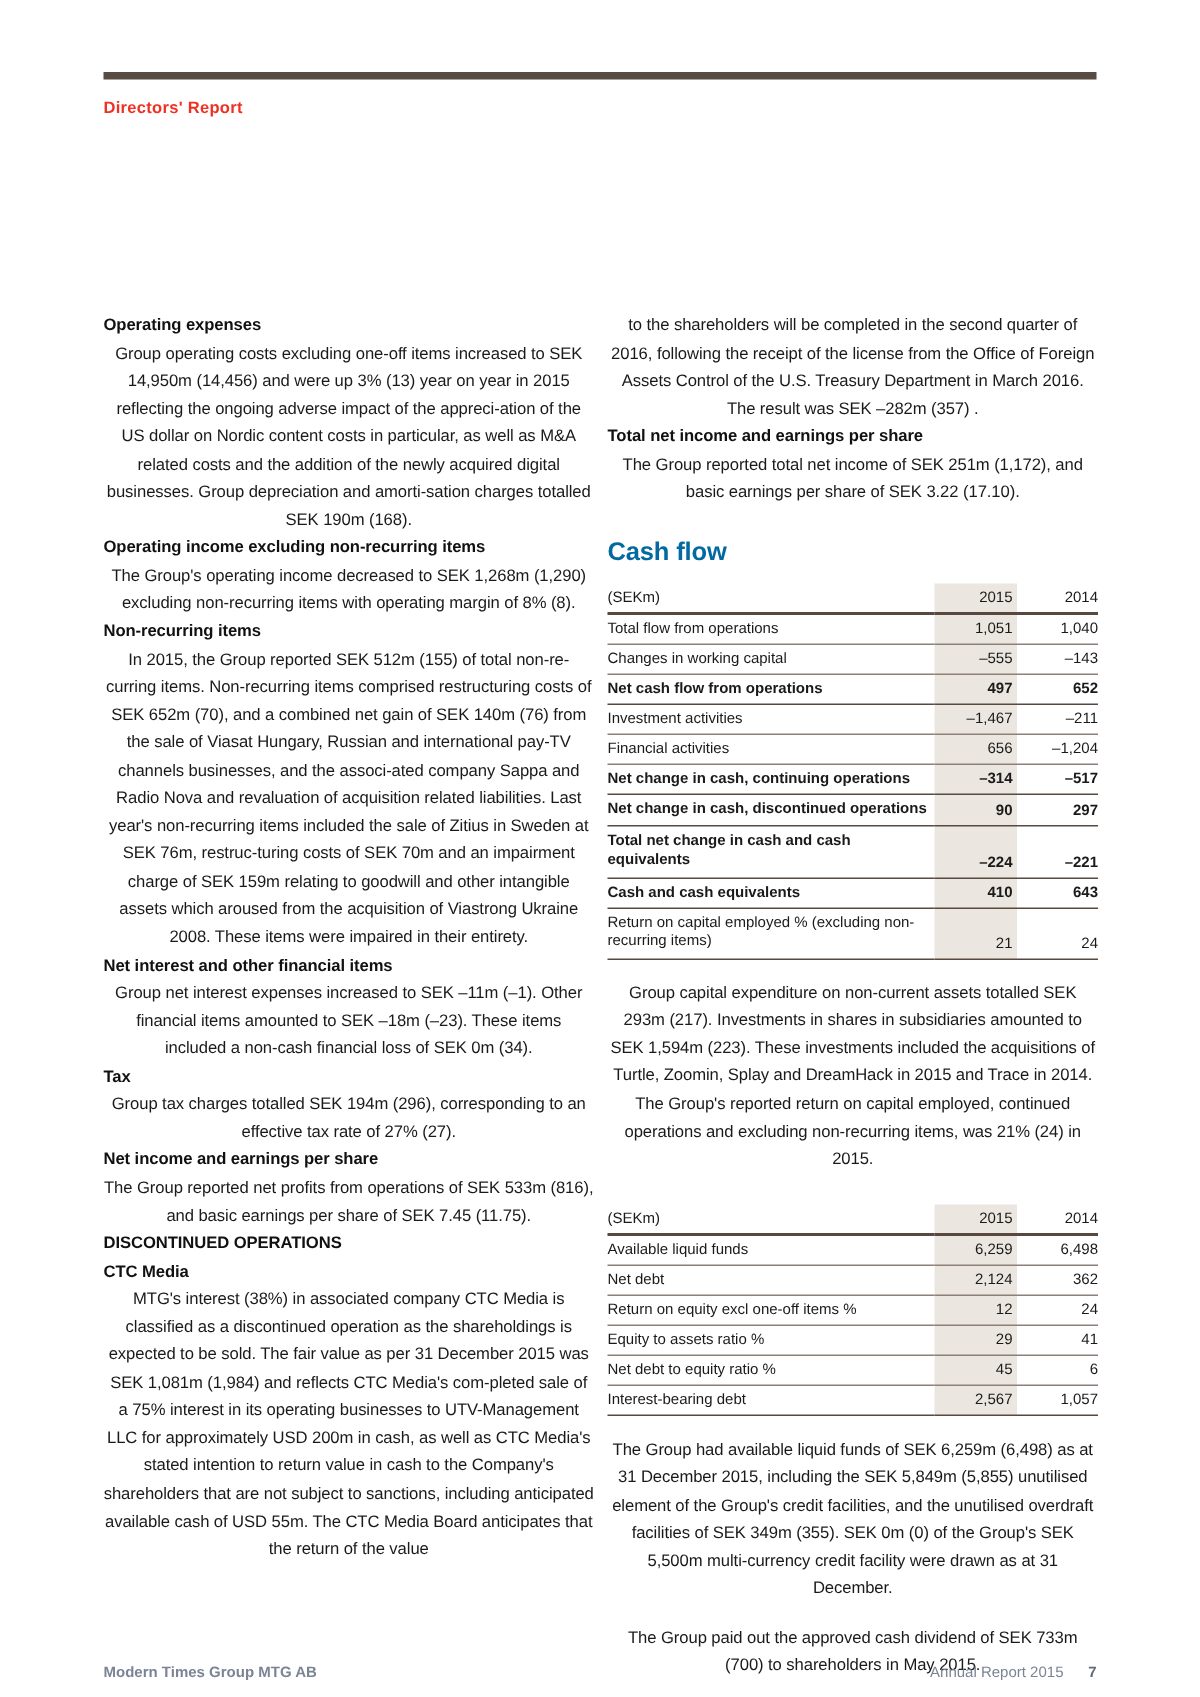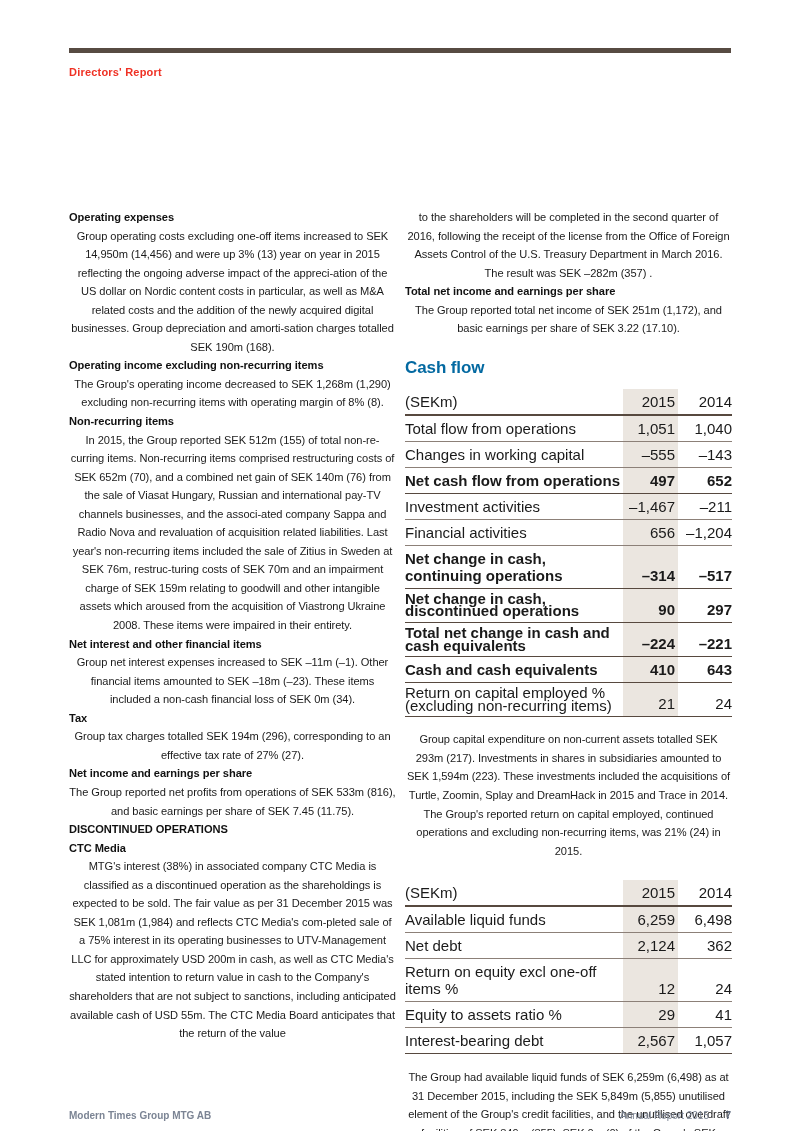--- a/index.html
+++ b/index.html
@@ -77,21 +77,21 @@
     font-weight: bold;
     color: #0369a1;
     letter-spacing: -0.1px;
   }
 
   
   table.fin {
     border-collapse: collapse;
     width: 327px;
     table-layout: fixed;
-    font-size: 15px;
+    font-size: 10px;
     color: #1a1a1a;
     position: relative;
   }
   table.fin .lbl  { width: 218px; }
   table.fin .c15  { width: 55px; }
   table.fin .c14  { width: 54px; }
 
   table.fin td, table.fin th {
     padding: 4px 0 4px 0;
     vertical-align: bottom;
@@ -284,20 +284,25 @@
           <tr>
             <td>Return on equity excl one-off items %</td>
             <td class="num c15">12</td>
             <td class="num c14">24</td>
           </tr>
           <tr>
             <td>Equity to assets ratio %</td>
             <td class="num c15">29</td>
             <td class="num c14">41</td>
           </tr>
+          <tr>
+            <td>Net debt to equity ratio %</td>
+            <td class="num c15">45</td>
+            <td class="num c14">6</td>
+          </tr>
           <tr class="last">
             <td>Interest-bearing debt</td>
             <td class="num c15">2,567</td>
             <td class="num c14">1,057</td>
           </tr>
         </tbody>
       </table>
     </div>
 
     <p class="body" style="margin-top:14px;">The Group had available liquid funds of SEK 6,259m (6,498) as at 31 December 2015, including the SEK 5,849m (5,855) unutilised element of the Group's credit facilities, and the unutilised overdraft facilities of SEK 349m (355). SEK 0m (0) of the Group's SEK 5,500m multi-currency credit facility were drawn as at 31 December.</p>

